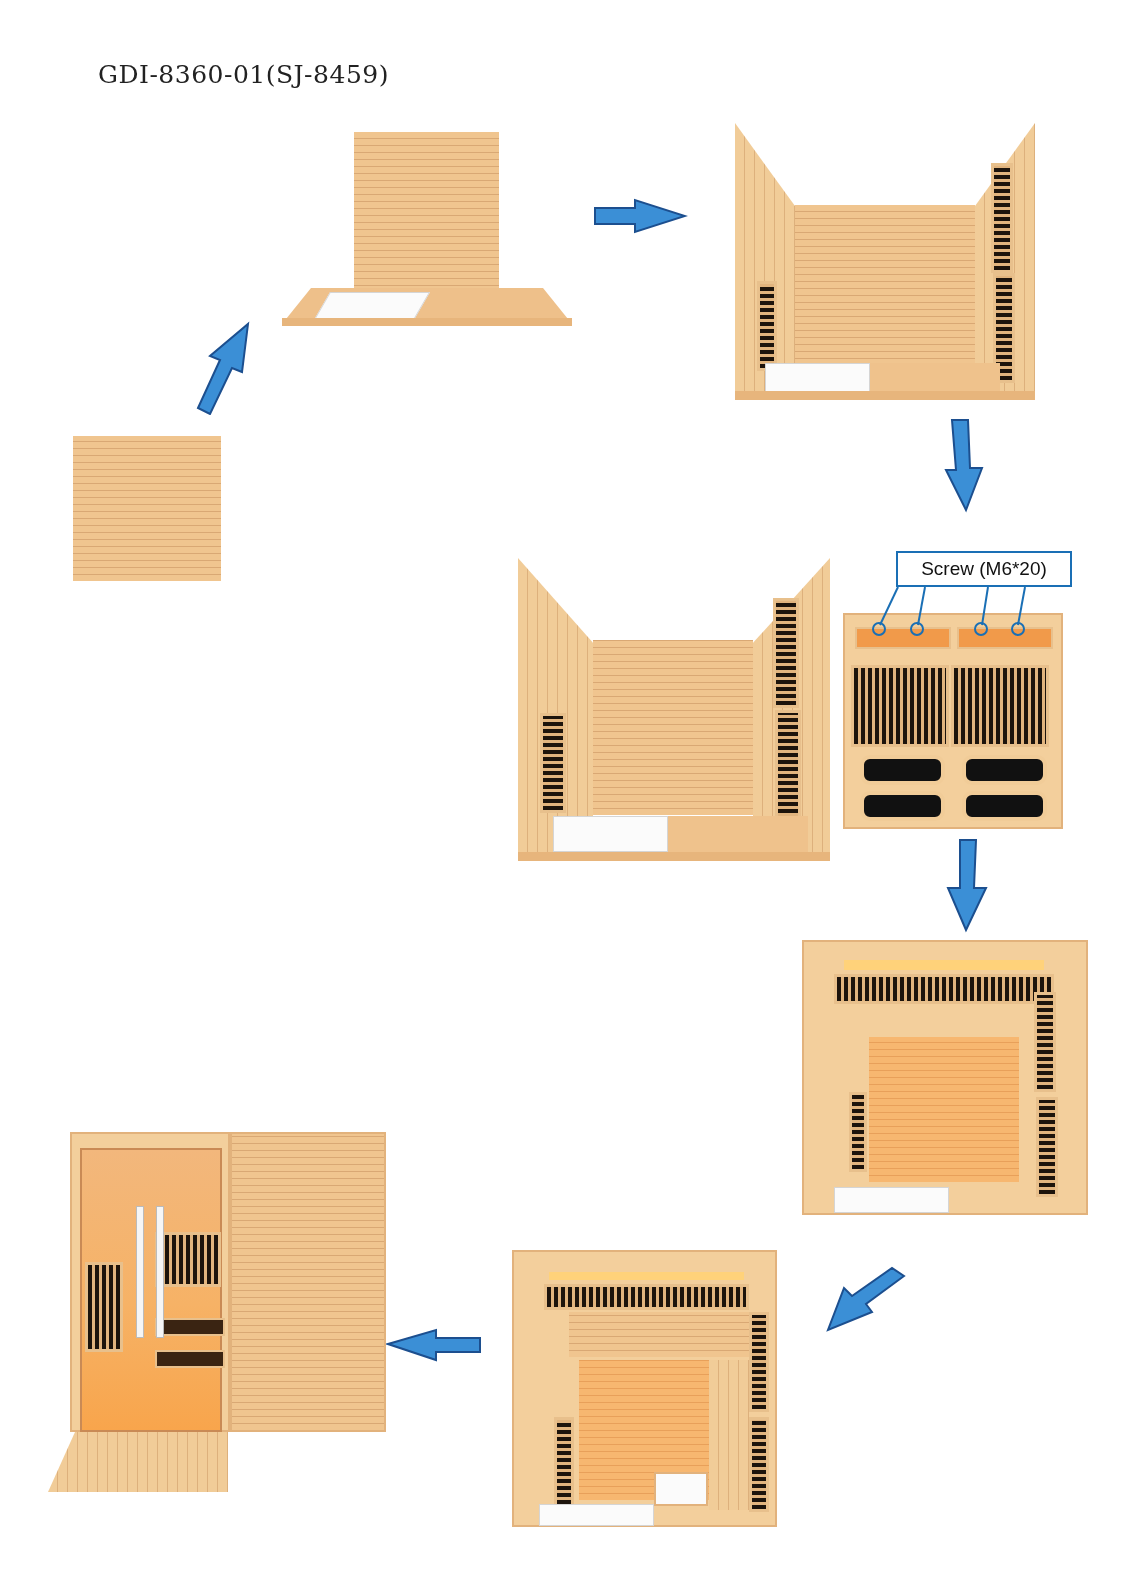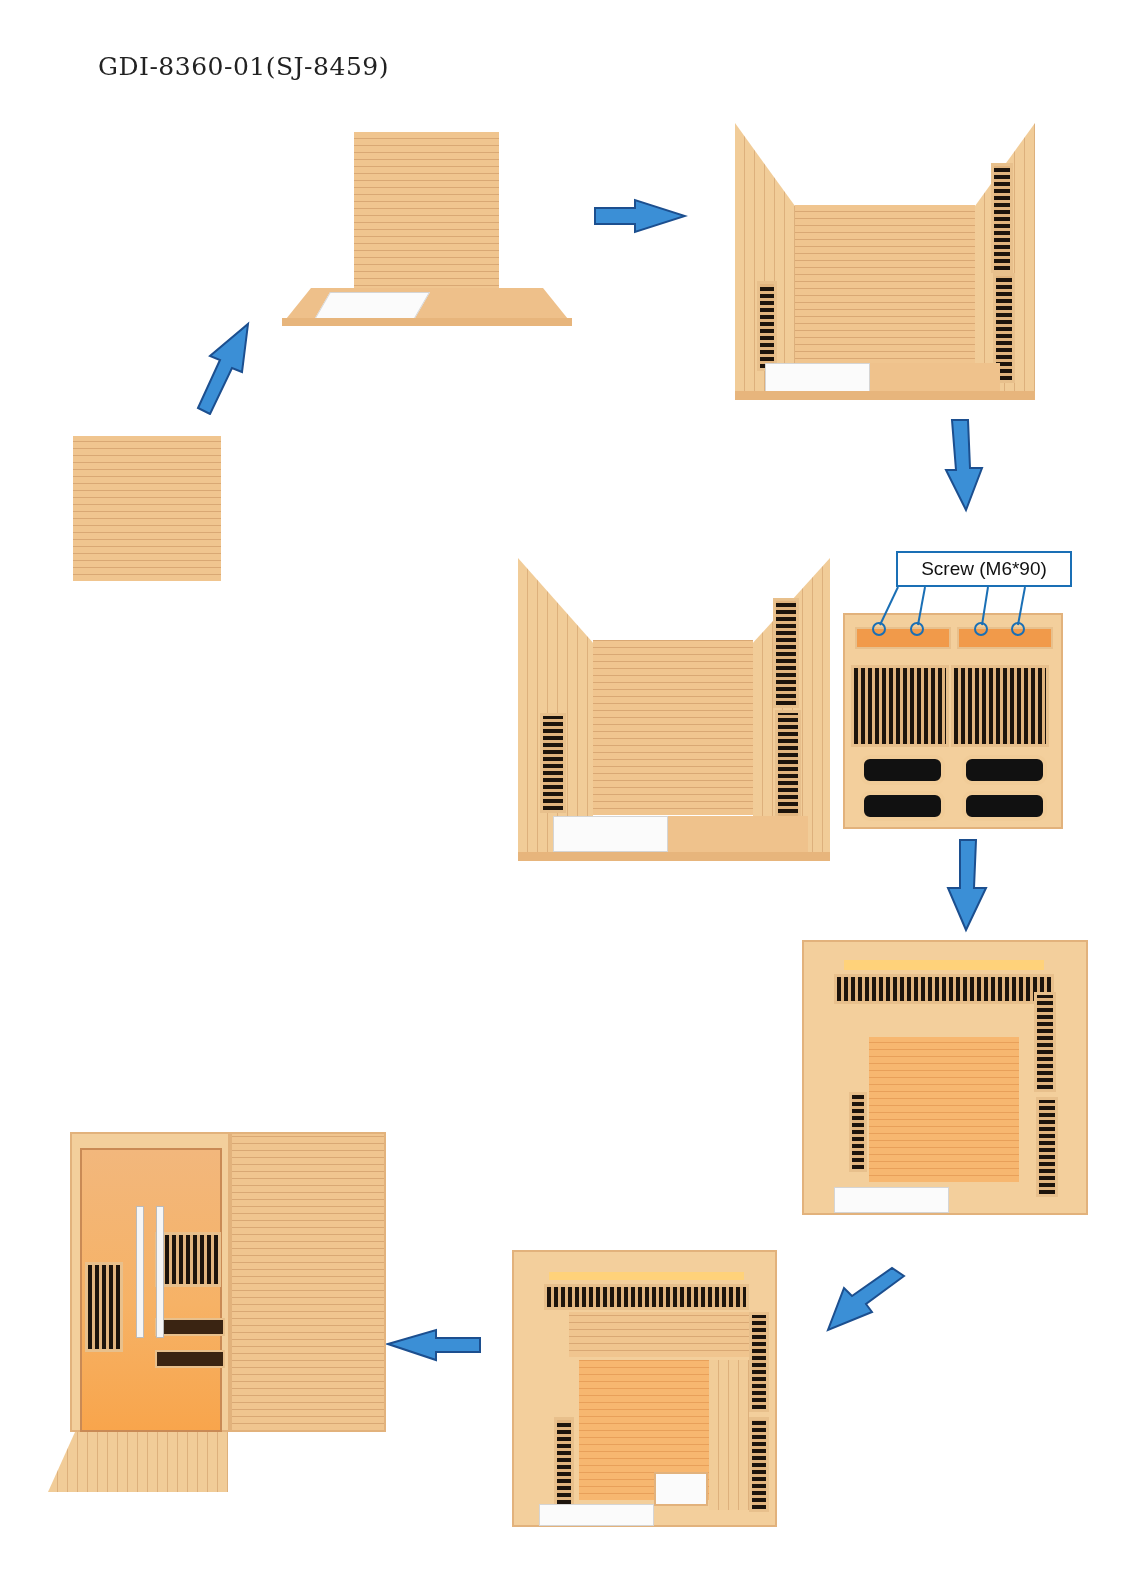--- a/index.html
+++ b/index.html
@@ -1,17 +1,17 @@
 <!DOCTYPE html>
 <html><head>
 <meta charset="utf-8">
 <style>
   html, body { margin:0; padding:0; background:#ffffff; }
   body { width:1123px; height:1587px; position:relative; overflow:hidden; font-family:"Liberation Sans", sans-serif; }
-  .title { position:absolute; left:98px; top:52px; font-family:"DejaVu Serif", serif; font-size:25px; color:#222; letter-spacing:0.5px; }
+  .title { position:absolute; left:98px; top:60px; font-family:"DejaVu Serif", serif; font-size:25px; color:#222; letter-spacing:0.5px; }
   .abs { position:absolute; }
   .wood { background: repeating-linear-gradient(0deg, #f0c58f 0px, #f0c58f 6px, #d9a874 6px, #d9a874 7px); }
   .wood-v { background: repeating-linear-gradient(90deg, #f1cc98 0px, #f1cc98 9px, #ddb07c 9px, #ddb07c 10px); }
   .warm { background: repeating-linear-gradient(0deg, #f7b770 0px, #f7b770 6px, #e8a05a 6px, #e8a05a 7px); }
   .frame { background:#f3cf9c; border:2px solid #e2b27c; box-sizing:border-box; }
   .grill { background: repeating-linear-gradient(0deg, #1d140c 0px, #1d140c 4px, #e1b47e 4px, #e1b47e 7px); border:3px solid #e8c08c; box-sizing:border-box; }
   .grill-v { background: repeating-linear-gradient(90deg, #1d140c 0px, #1d140c 4px, #e1b47e 4px, #e1b47e 7px); border:3px solid #e8c08c; box-sizing:border-box; }
   .glass { background:#fbfbfb; border:1px solid #d5d5d5; box-sizing:border-box; }
   .tube { background:#111; border:4px solid #f1cc98; border-radius:10px; box-sizing:border-box; }
   .callout { position:absolute; left:896px; top:551px; width:176px; height:36px; border:2px solid #1a6fb5; box-sizing:border-box; background:#fff; font-size:19px; color:#111; text-align:center; line-height:32px; }
@@ -71,21 +71,21 @@
   <div class="abs" style="left:10px;top:12px;width:92px;height:18px;background:#f19a4a;border:2px solid #e8c08c;"></div>
   <div class="abs" style="left:112px;top:12px;width:92px;height:18px;background:#f19a4a;border:2px solid #e8c08c;"></div>
   <div class="abs grill-v" style="left:6px;top:50px;width:98px;height:82px;"></div>
   <div class="abs grill-v" style="left:106px;top:50px;width:98px;height:82px;"></div>
   <div class="abs tube" style="left:15px;top:140px;width:85px;height:30px;"></div>
   <div class="abs tube" style="left:117px;top:140px;width:85px;height:30px;"></div>
   <div class="abs tube" style="left:15px;top:176px;width:85px;height:30px;"></div>
   <div class="abs tube" style="left:117px;top:176px;width:85px;height:30px;"></div>
 </div>
 
-<div class="callout">Screw  (M6*90)</div>
+<div class="callout">Screw  (M6*20)</div>
 <svg class="abs" style="left:870px;top:585px;" width="160" height="50" viewBox="0 0 160 50">
   <line x1="28" y1="2" x2="10" y2="40" stroke="#1a6fb5" stroke-width="2"></line>
   <line x1="55" y1="2" x2="48" y2="40" stroke="#1a6fb5" stroke-width="2"></line>
   <line x1="118" y1="2" x2="112" y2="40" stroke="#1a6fb5" stroke-width="2"></line>
   <line x1="155" y1="2" x2="148" y2="40" stroke="#1a6fb5" stroke-width="2"></line>
 </svg>
 <div class="screw" style="left:872px;top:622px;"></div>
 <div class="screw" style="left:910px;top:622px;"></div>
 <div class="screw" style="left:974px;top:622px;"></div>
 <div class="screw" style="left:1011px;top:622px;"></div>

